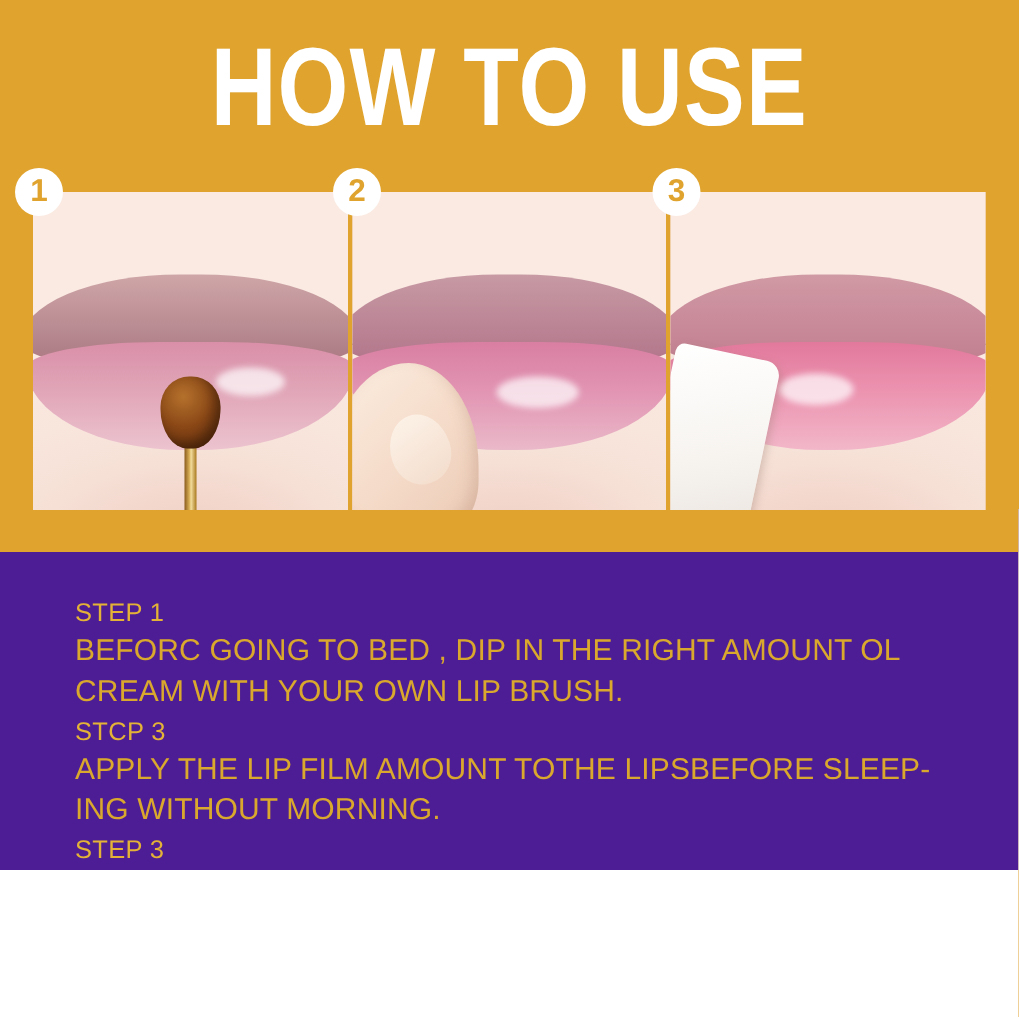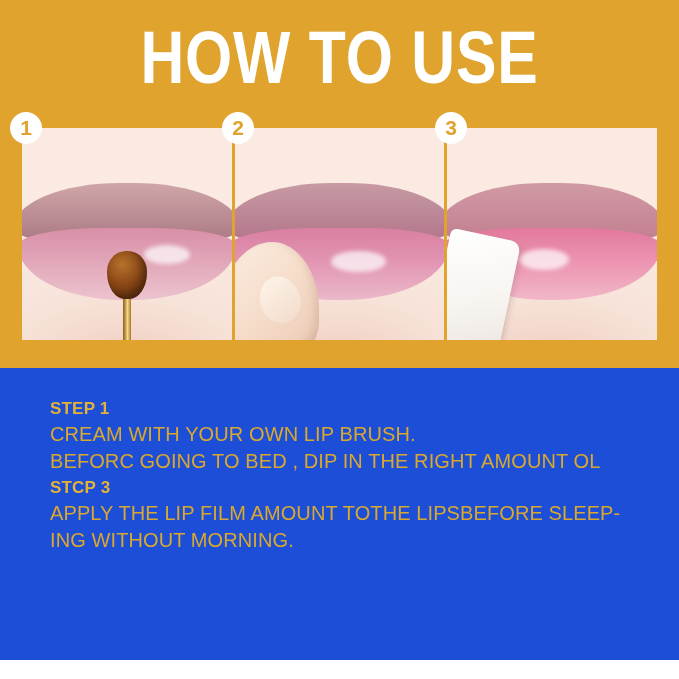--- a/index.html
+++ b/index.html
@@ -6,22 +6,22 @@
     margin: 0;
     padding: 0;
     background: #ffffff;
   }
   body {
     font-family: "Liberation Sans", sans-serif;
   }
   .page {
     position: relative;
     width: 679px;
-    height: 660px;
-    background: #1d4ed8;
+    height: 580px;
+    background: #4c1d95;
     overflow: hidden;
   }
 
   
   .banner {
     position: absolute;
     left: 0;
     top: 0;
     width: 679px;
     height: 368px;
@@ -192,21 +192,21 @@
   
   .steps {
     position: absolute;
     left: 50px;
     top: 396px;
     width: 600px;
   }
   .step-label {
     color: #e3b236;
     font-family: "Liberation Sans", sans-serif;
-    font-weight: bold;
+    font-weight: normal;
     font-size: 17px;
     line-height: 25px;
     letter-spacing: .2px;
   }
   .step-body {
     color: #d9a82c;
     font-family: "Liberation Sans", sans-serif;
     font-weight: normal;
     font-size: 20px;
     line-height: 27px;
@@ -257,28 +257,29 @@
   </div>
 
   <div class="badge badge-1">1</div>
   <div class="badge badge-2">2</div>
   <div class="badge badge-3">3</div>
 
   <div class="steps">
 
     <div>
       <div class="step-label">STEP 1</div>
+      <div class="step-body">BEFORC GOING TO BED , DIP IN THE RIGHT AMOUNT OL</div>
       <div class="step-body">CREAM WITH YOUR OWN LIP BRUSH.</div>
-      <div class="step-body">BEFORC GOING TO BED , DIP IN THE RIGHT AMOUNT OL</div>
     </div>
 
     <div>
       <div class="step-label">STCP 3</div>
       <div class="step-body">APPLY THE LIP FILM AMOUNT TOTHE LIPSBEFORE SLEEP-</div>
       <div class="step-body">ING WITHOUT MORNING.</div>
     </div>
 
     <div>
+      <div class="step-label">STEP 3</div>
     </div>
 
   </div>
 
 </div>
 
 </body></html>

